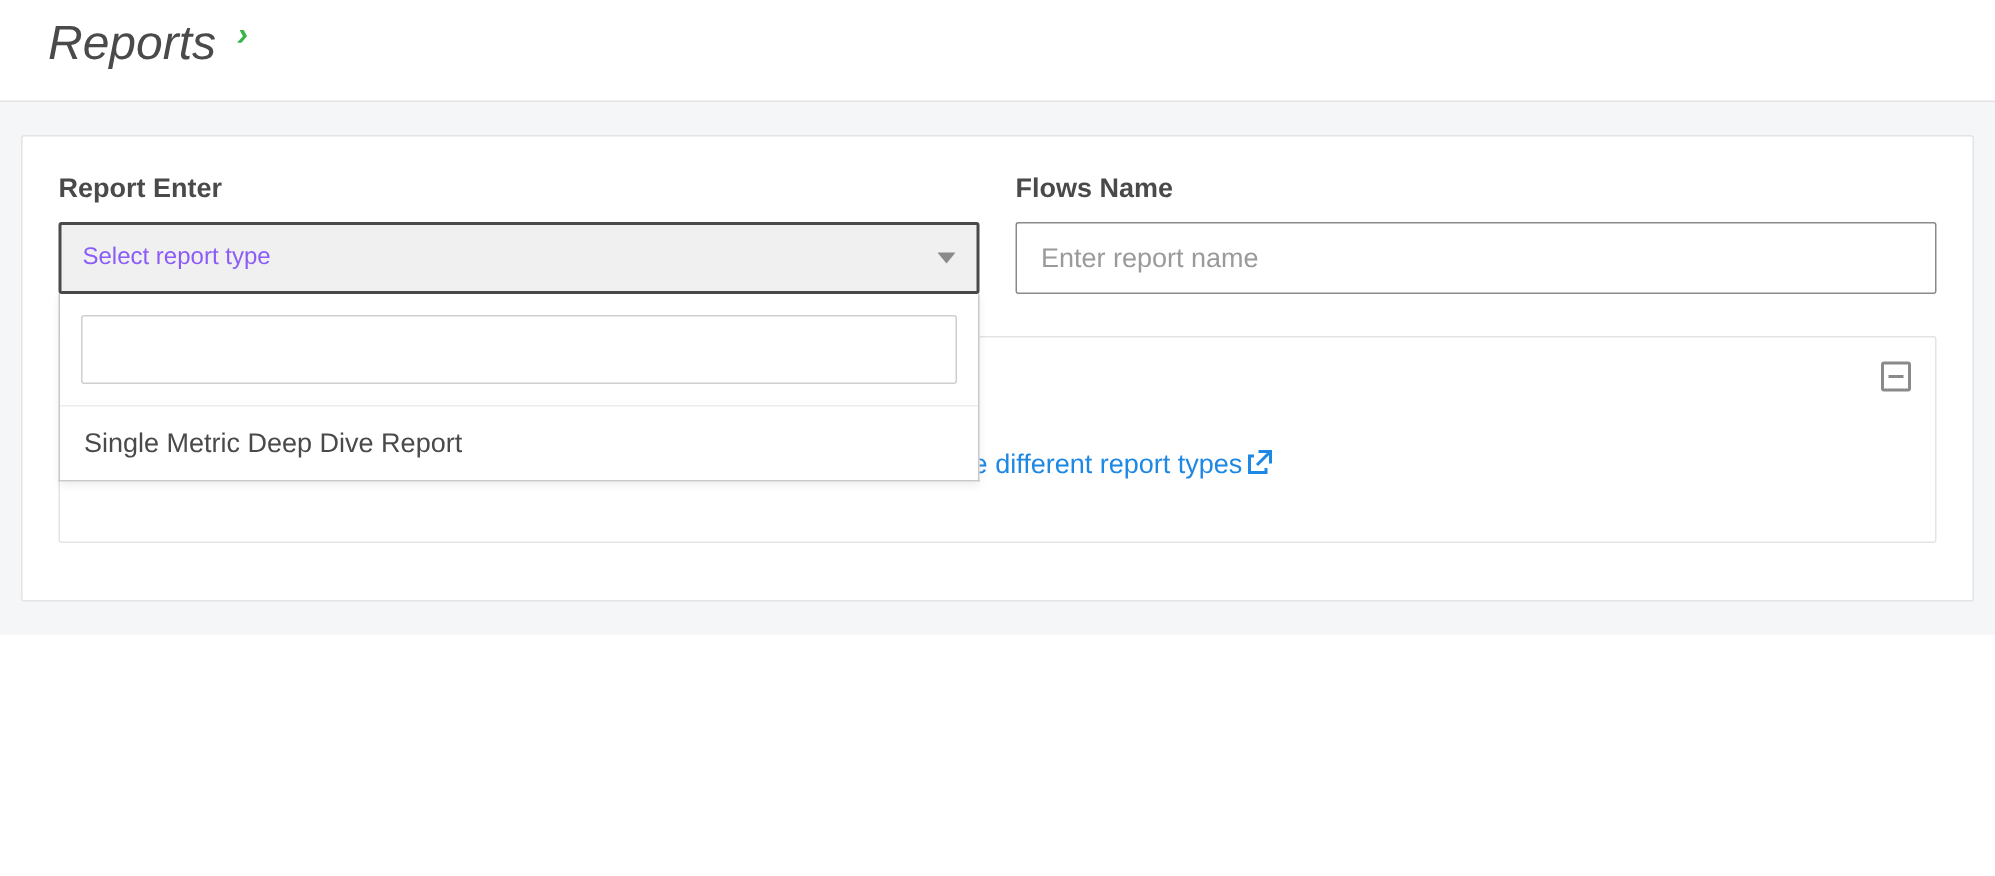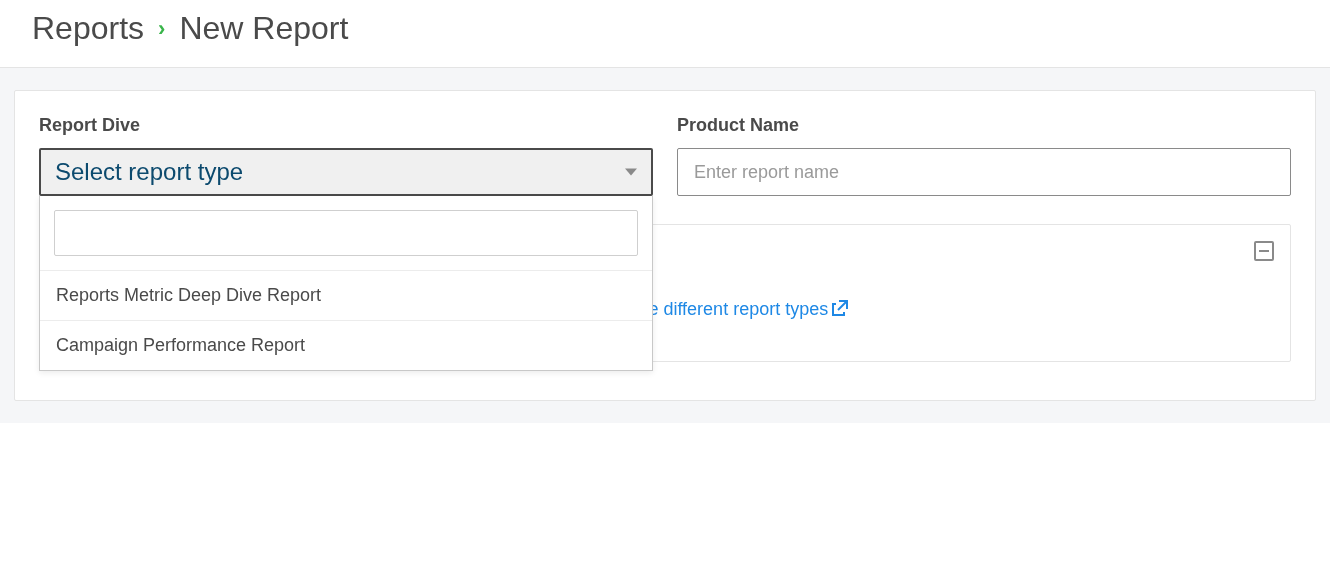--- a/index.html
+++ b/index.html
@@ -4,22 +4,22 @@
 <style>
   * { box-sizing: border-box; margin: 0; padding: 0; }
   html, body { width: 1330px; height: 584px; font-family: -apple-system, BlinkMacSystemFont, "Segoe UI", Helvetica, Arial, sans-serif; background: #ffffff; color: #4a4a4a; }
   
   .breadcrumb {
     padding: 10px 32px 20px 32px;
     font-size: 32px;
     font-weight: 400;
     color: #4a4a4a;
     display: flex;
-    align-items: center;
     gap: 14px;
+    font-style: italic;
   }
   .breadcrumb .sep {
     color: #39b54a;
     font-size: 22px;
     font-weight: 600;
   }
   
   .divider {
     height: 1px;
     background: #e4e4e4;
@@ -61,22 +61,22 @@
     border: 2px solid #4a4a4a;
     border-radius: 2px;
     background: #f0f0f0;
     display: flex;
     align-items: center;
     padding: 0 14px;
     cursor: pointer;
     justify-content: space-between;
   }
   .select .placeholder {
-    color: #0c4a6e;
-    font-size: 24px;
+    color: #8b5cf6;
+    font-size: 16px;
   }
   .select .caret {
     color: #8a8a8a;
   }
   .select .caret svg { width: 12px; height: 12px; display:block; }
   
   .dropdown {
     position: absolute;
     top: 46px;
     left: -2px;
@@ -162,52 +162,50 @@
     margin-left: 4px;
   }
   .info-panel .ext svg { width: 16px; height: 16px; display: inline-block; }
 </style>
 </head>
 <body>
 
 <div class="breadcrumb">
   <span>Reports</span>
   <span class="sep">›</span>
-  <span>New Report</span>
 </div>
 
 <div class="divider"></div>
 
 <div class="page-body">
   <div class="card">
 
     <div class="fields-row">
 
       <div class="field">
-        <label>Report Dive</label>
+        <label>Report Enter</label>
         <div class="select">
           <span class="placeholder">Select report type</span>
           <span class="caret">
             <svg viewBox="0 0 10 6">
                 <path d="M0 0 L5 6 L10 0 Z" fill="currentColor"></path>
               </svg>
           </span>
 
           <div class="dropdown">
             <div class="search-wrap">
               <input type="text" autofocus="" style="">
             </div>
-            <div class="option">Reports Metric Deep Dive Report</div>
-            <div class="option">Campaign Performance Report</div>
+            <div class="option">Single Metric Deep Dive Report</div>
           </div>
         </div>
       </div>
 
       <div class="field">
-        <label>Product Name</label>
+        <label>Flows Name</label>
         <input class="text-input" type="text" placeholder="Enter report name" style="">
       </div>
 
     </div>
 
     <div class="info-panel">
       <div class="collapse">
         <span></span>
       </div>
       <div class="msg">

